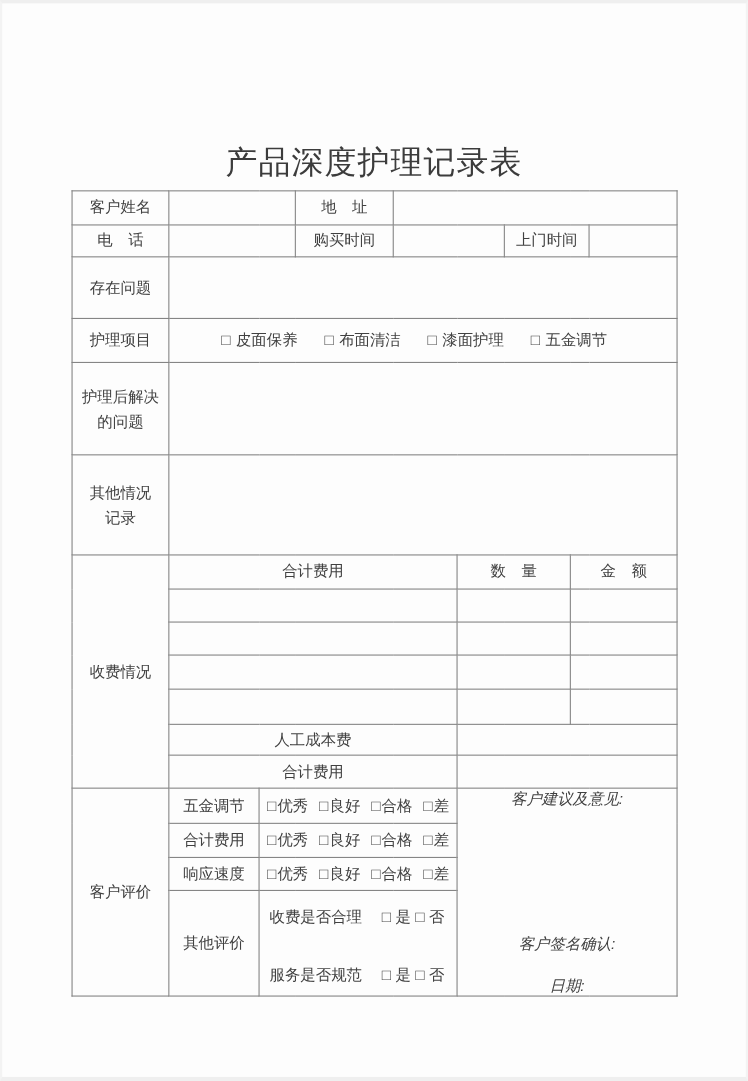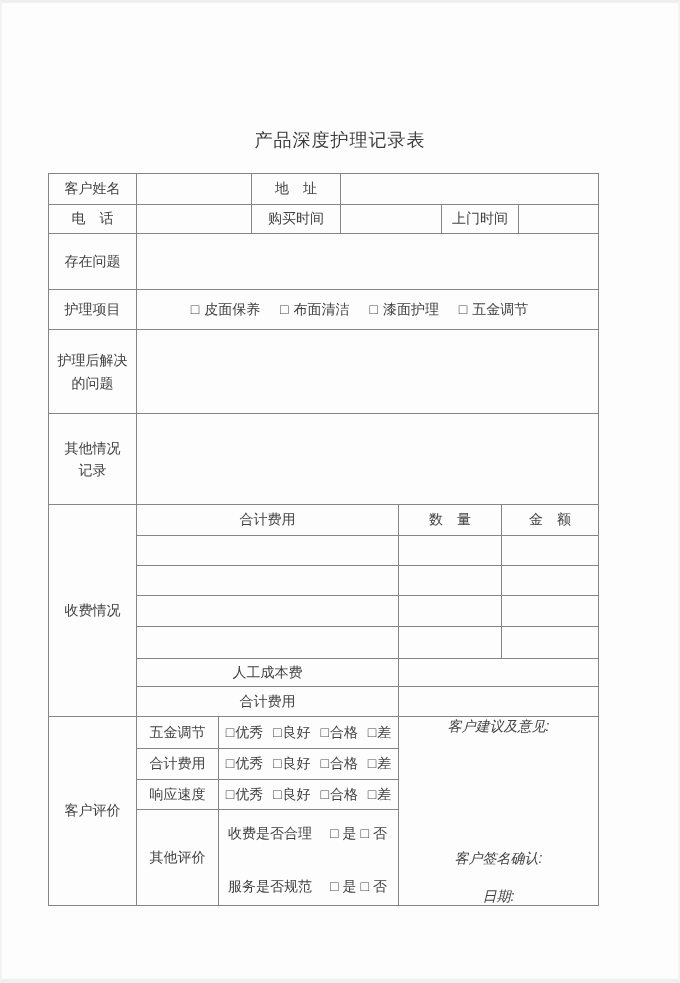--- a/index.html
+++ b/index.html
@@ -5,32 +5,32 @@
   html,body{margin:0;padding:0;background:#fff;}
   .page{
     position:relative;width:680px;height:983px;box-sizing:border-box;
     background:#fdfdfd;
     border-top:3px solid #efefef;border-bottom:4px solid #efefef;
     border-left:2px solid #f3f3f3;border-right:2px solid #f3f3f3;
     font-family:"Liberation Sans","DejaVu Sans",sans-serif;color:#414141;
   }
   .title{
     position:absolute;top:125px;left:0;width:100%;text-align:center;
-    font-size:18px;letter-spacing:1px;color:#3c3c3c;font-weight:400;
+    font-size:29px;letter-spacing:1px;color:#3c3c3c;font-weight:400;
   }
   table.form{
-    position:absolute;left:46px;top:170px;border-collapse:collapse;table-layout:fixed;
+    position:absolute;left:63px;top:170px;border-collapse:collapse;table-layout:fixed;
   }
   table.form td{
     border:1px solid #858585;font-size:14px;text-align:center;vertical-align:middle;
     padding:0;color:#414141;overflow:hidden;
   }
   td.pre{white-space:pre-line;line-height:1.6;}
   
-  td.care-options{text-align:left;padding-left:44px;}
+  td.care-options{text-align:left;padding-left:44px;font-family:Liberation Mono, monospace;}
   .grp{white-space:nowrap;display:inline-block;}
   .care-options .grp{margin-right:16px;}
   .cb::before{content:"\25A1";font-size:14px;color:#4a4a4a;}
   .cb{display:inline-block;margin-right:5px;}
   
   td.rating{text-align:center;}
   td.rating .grp{margin:0 3px;}
   td.rating .cb{margin-right:1px;}
   
   td.suggest-cell{vertical-align:top;text-align:left;padding:15px 6px 0 15px;line-height:17px;}

